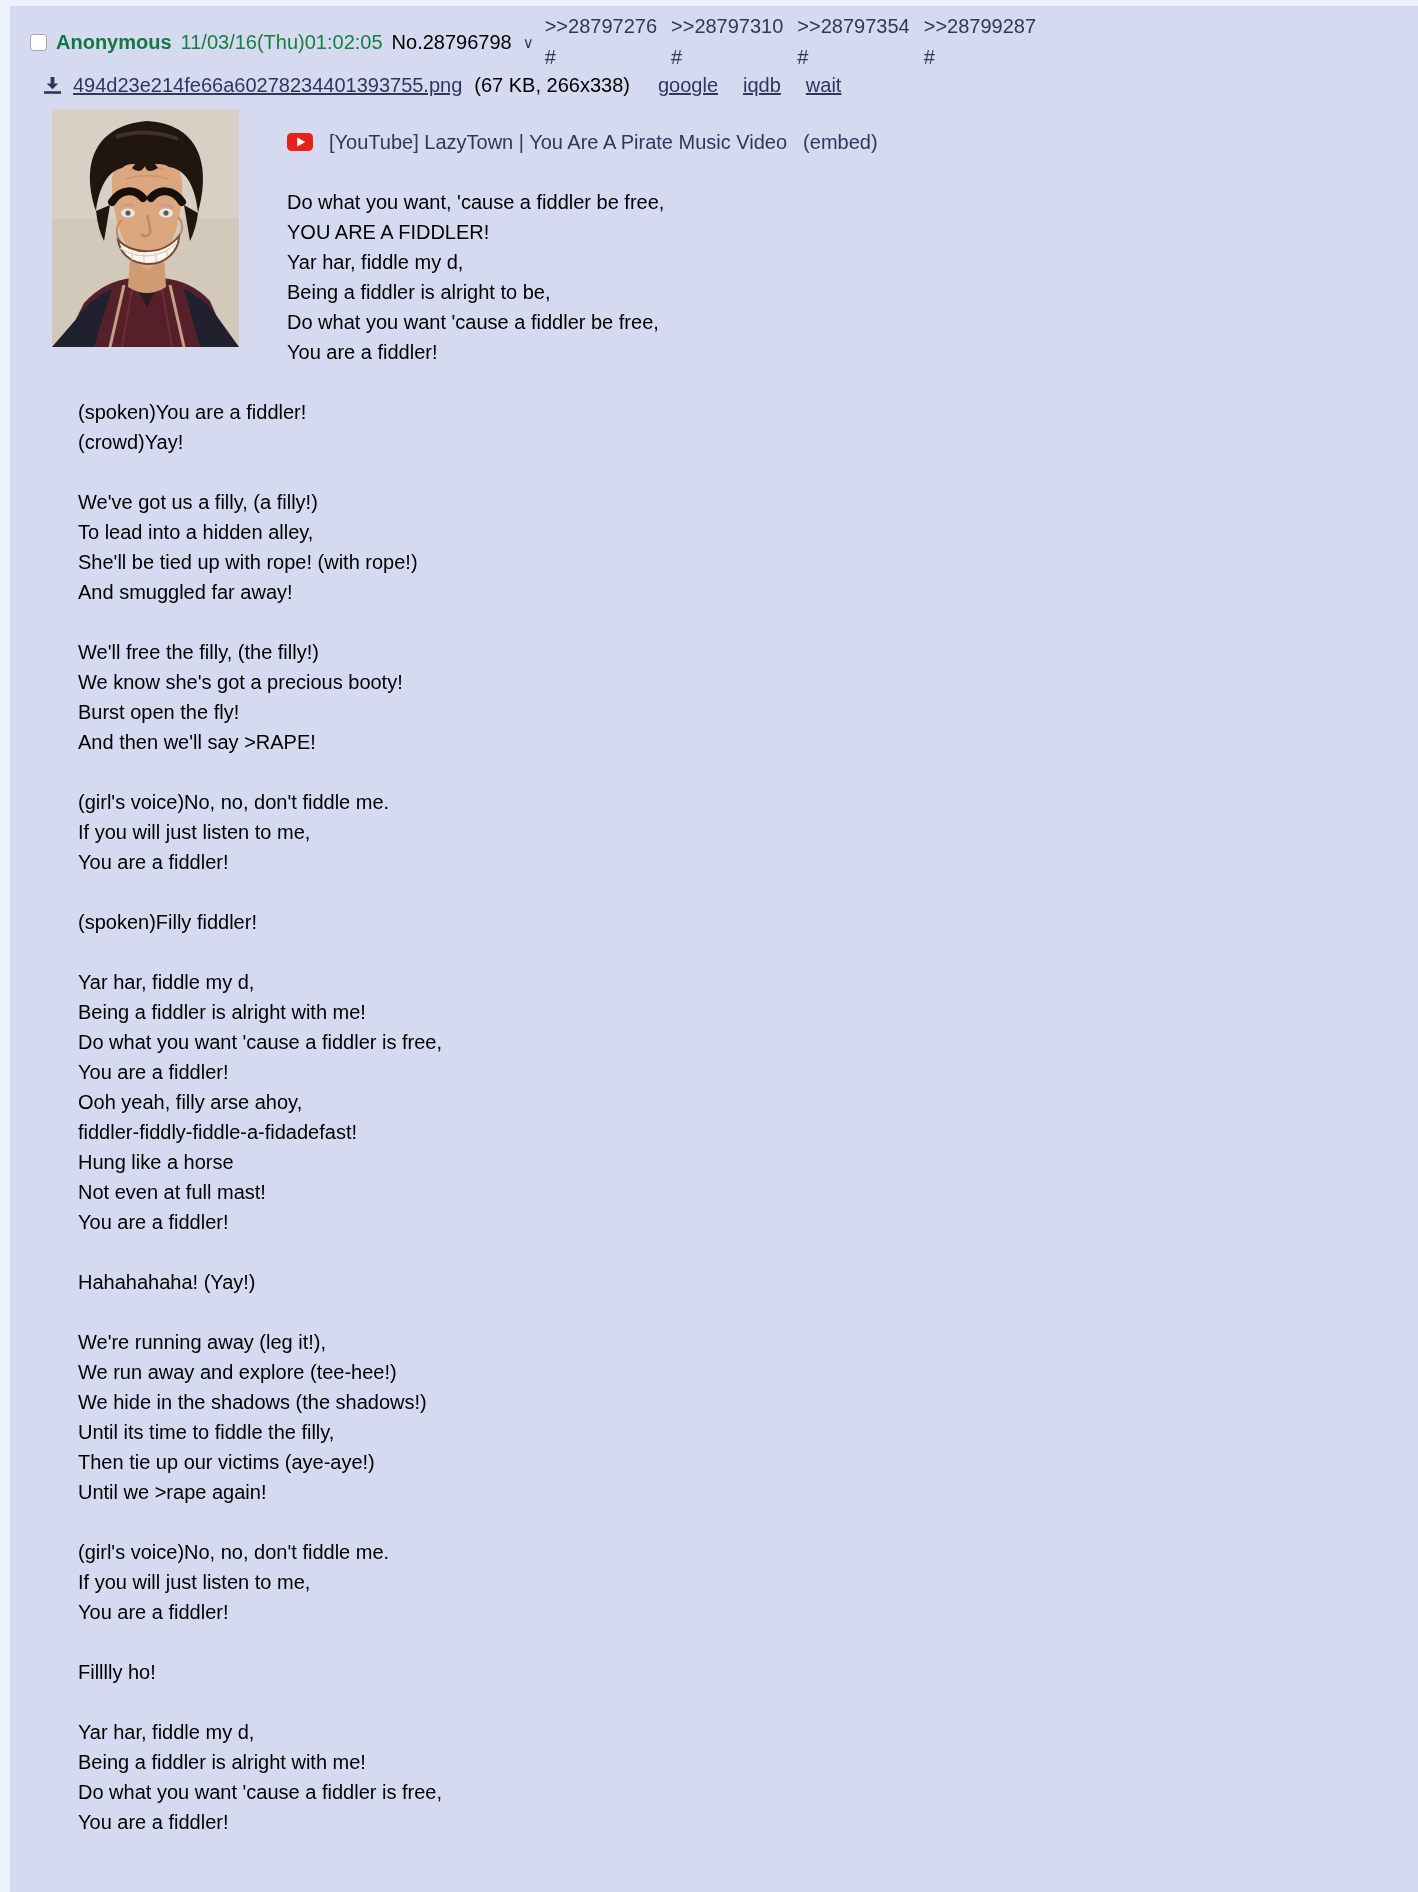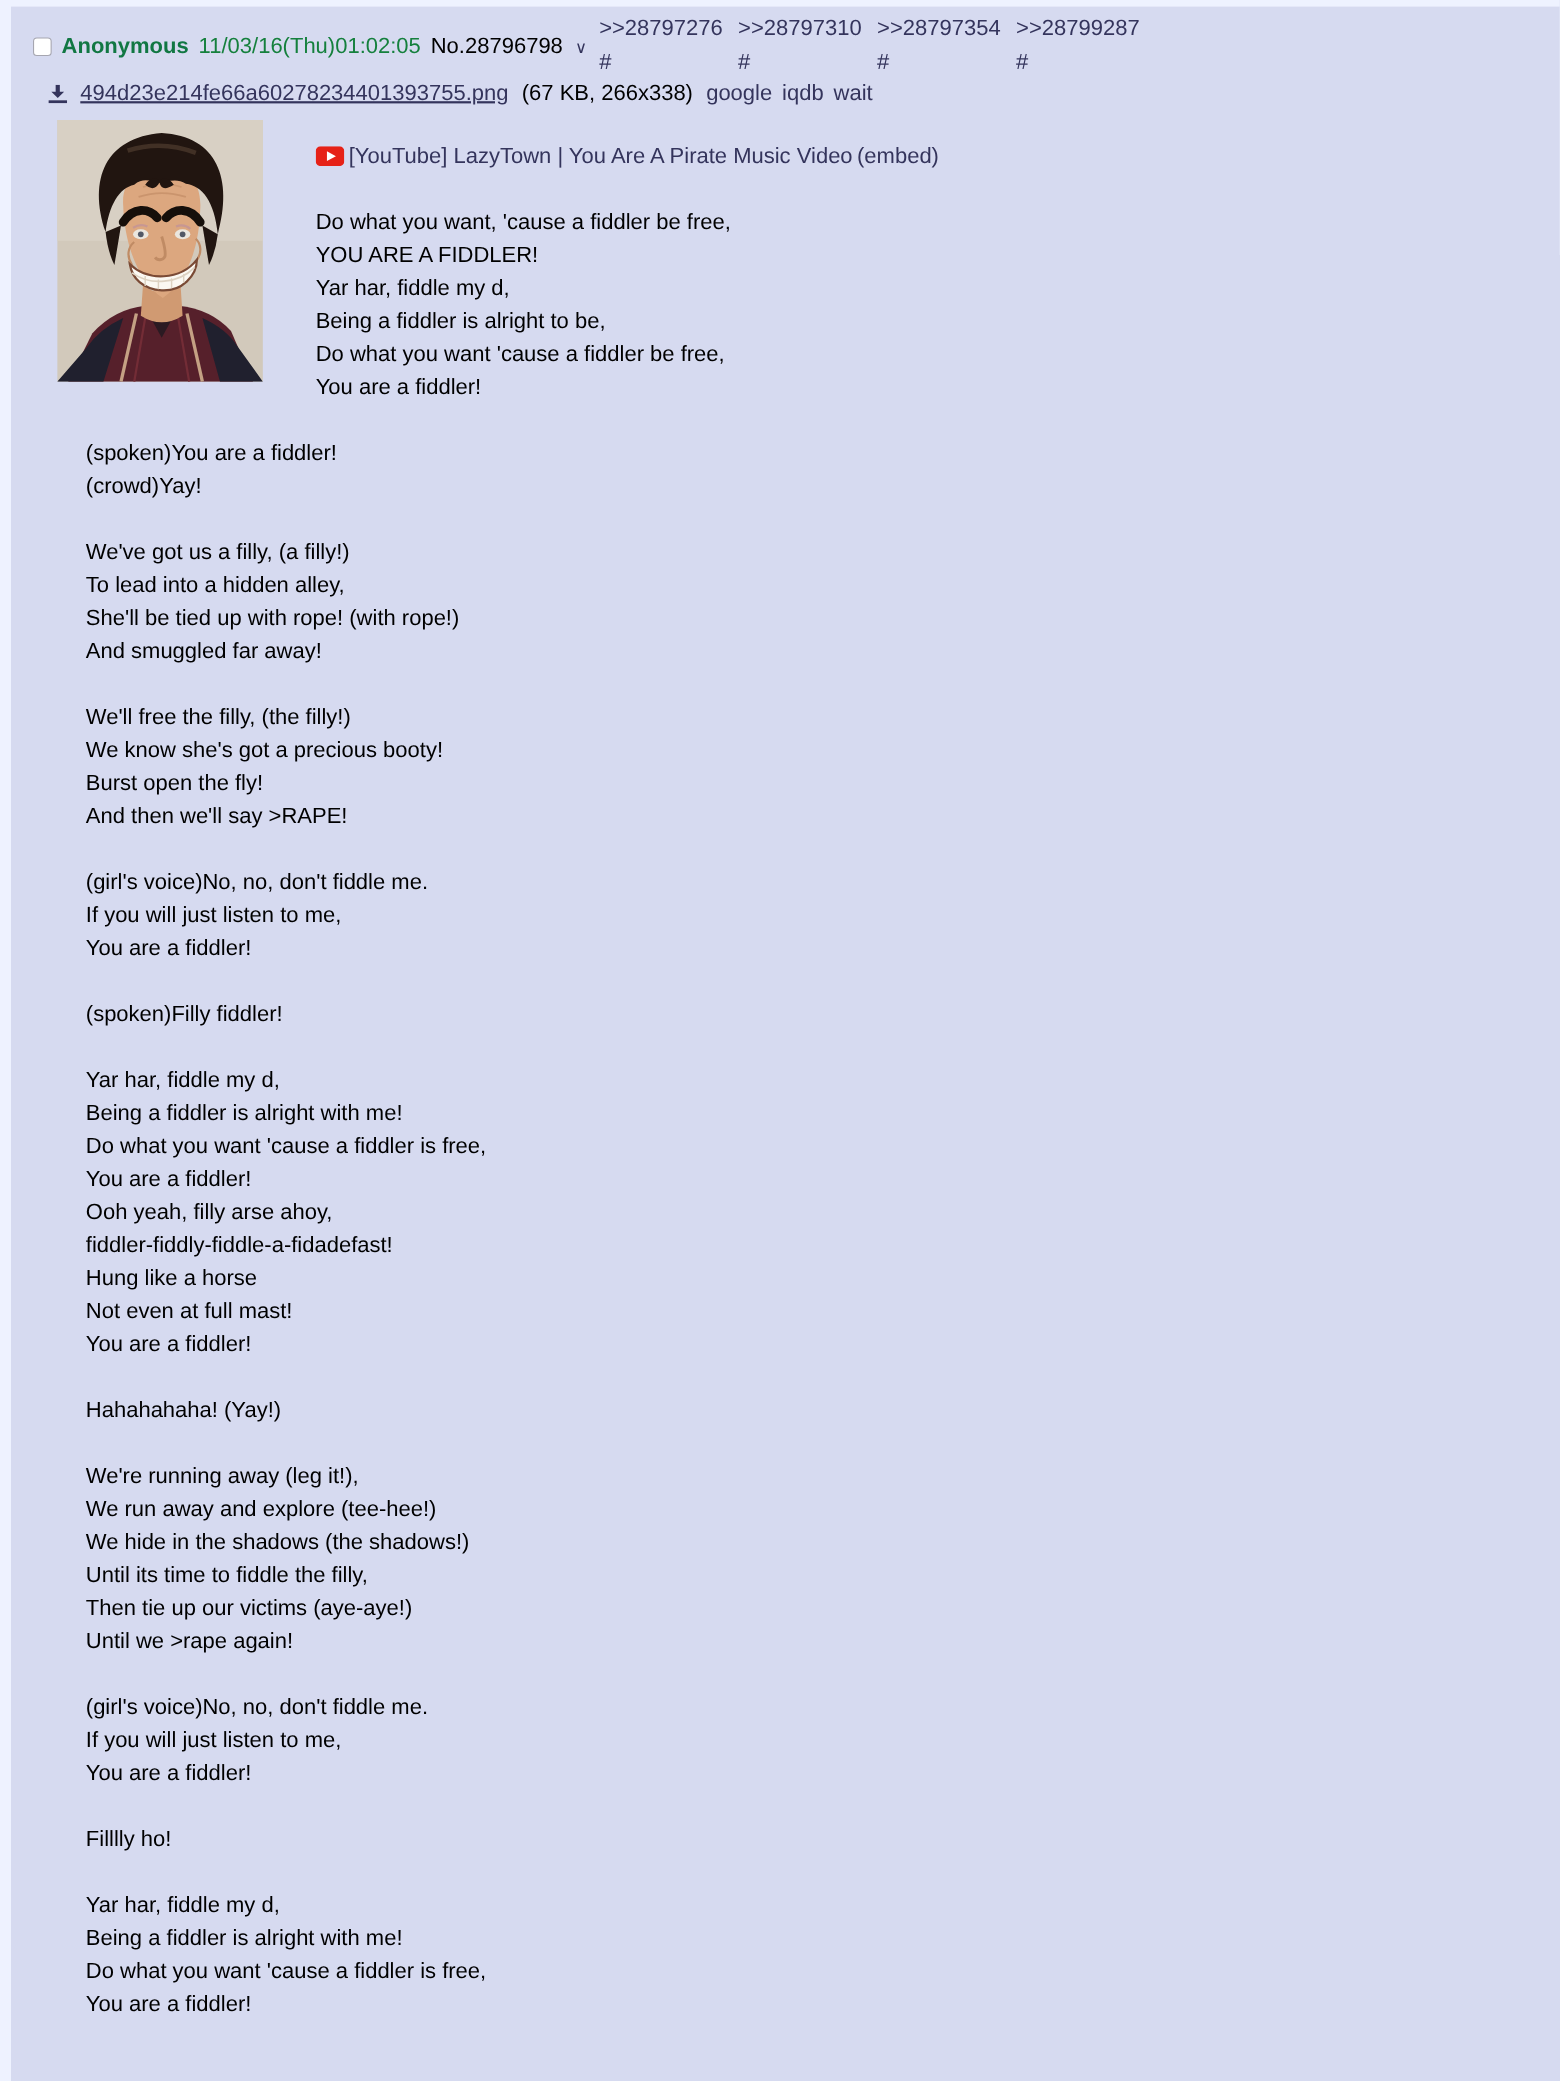--- a/index.html
+++ b/index.html
@@ -63,41 +63,43 @@
   .dl-link { display:inline-flex; align-items:flex-end; cursor:pointer; }
   .filename {
     color:#34345c;
     text-decoration:underline;
     cursor:pointer;
   }
   .filemeta { color:#000; }
   .file-search { display:inline-flex; gap:9px; }
   .fsl {
     color:#34345c;
-    cursor:pointer;
+    text-decoration:underline;
+    cursor:pointer;
+    margin-left:16px;
   }
   
   .thumb {
     float:left;
     margin:12px 48px 20px 42px;
     width:187px; height:238px;
     display:block;
     cursor:pointer;
   }
   .thumb svg { display:block; }
   
   blockquote.comment {
     margin:30px 20px 0 68px;
     padding:0;
     line-height:30px;
   }
   .embed-line {
     display:flex;
     align-items:center;
-    gap:4px;
+    gap:16px;
     height:30px;
   }
   .yt-icon { display:inline-flex; }
   .embed-link { color:#34345c; text-decoration:none; cursor:pointer; }
   .embed-toggle { color:#34345c; text-decoration:none; cursor:pointer; }
   .line { min-height:30px; white-space:pre-wrap; }
   .comment-rest { clear:left; }
 </style>
 </head>
 <body>

